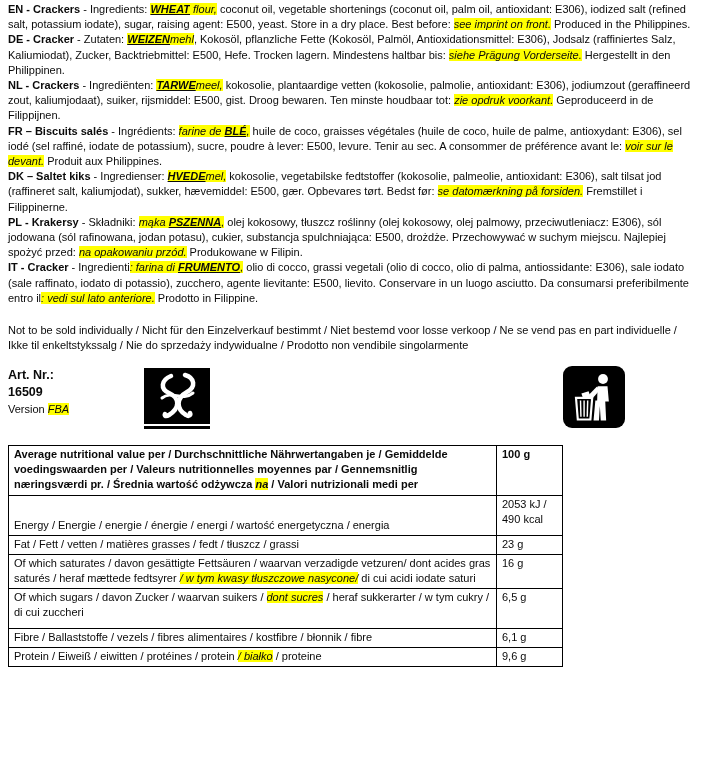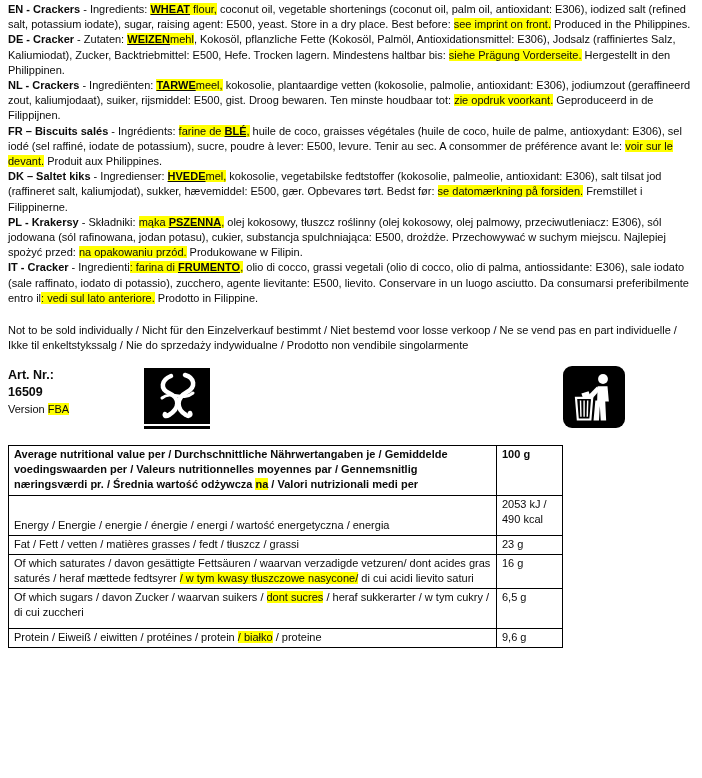--- a/index.html
+++ b/index.html
@@ -2,21 +2,21 @@
 <html><head>
 <meta charset="utf-8">
 <style>
   html,body{margin:0;padding:0;background:#fff;}
   .page{
     position:relative;width:702px;height:778px;overflow:hidden;background:#fff;
     font-family:"Liberation Sans",sans-serif;color:#0a0a0a;
   }
   .b{font-weight:bold;}
   .u{text-decoration:underline;}
-  .hl{background:#ffff00;}
+  .hl{background:#ffff00;font-style:italic;}
   .ingredients{padding:2px 8px 0 8px;font-size:11px;line-height:15.2px;}
   .ingredients p{margin:0;}
   .netline{margin:27px 0 0 8px;font-size:11px;}
   .weight{margin:10px 0 0 13px;font-size:46px;font-weight:bold;letter-spacing:3px;white-space:nowrap;}
   .notsold{margin:17px 10px 0 8px;font-size:11px;line-height:15.2px;}
   .info-row{display:flex;margin:13px 0 0 8px;height:66px;align-items:flex-start;gap:41px;}
   .art{width:95px;font-size:11px;line-height:17px;padding-top:1px;}
   .art .f12{font-size:12.5px;}
   .logo{width:66px;margin-top:2px;flex:0 0 auto;}
   .logo-box{height:56px;background:#000;display:flex;align-items:center;justify-content:center;}
@@ -94,26 +94,30 @@
         </tr>
         <tr class="tall">
           <td class="lbl-bottom"><span>Energy / Energie / energie / énergie / energi / wartość energetyczna / energia</span></td>
           <td>2053 kJ / 490 kcal</td>
         </tr>
         <tr>
           <td><span>Fat / Fett / vetten / matières grasses / fedt / tłuszcz / grassi</span></td>
           <td>23 g</td>
         </tr>
         <tr>
-          <td><span>Of which saturates / davon gesättigte Fettsäuren / waarvan verzadigde vetzuren/ dont acides gras saturés / heraf mættede fedtsyrer </span><span class="hl">/ w tym kwasy tłuszczowe nasycone/</span><span> di cui acidi lievito saturi</span></td>
+          <td><span>Of which saturates / davon gesättigte Fettsäuren / waarvan verzadigde vetzuren/ dont acides gras saturés / heraf mættede fedtsyrer </span><span class="hl">/ w tym kwasy tłuszczowe nasycone/</span><span> di cui acidi iodate saturi</span></td>
           <td>16 g</td>
         </tr>
         <tr class="tall">
           <td><span>Of which sugars / davon Zucker / waarvan suikers / </span><span class="hl">dont sucres</span><span> / heraf sukkerarter / w tym cukry / di cui zuccheri</span></td>
           <td>6,5 g</td>
+        </tr>
+        <tr>
+          <td><span>Fibre / Ballaststoffe / vezels / fibres alimentaires / kostfibre / błonnik / fibre</span></td>
+          <td>6,1 g</td>
         </tr>
         <tr>
           <td><span>Protein / Eiweiß / eiwitten / protéines / protein </span><span class="hl">/ białko</span><span> / proteine</span></td>
           <td>9,6 g</td>
         </tr>
       </tbody>
   </table>
 
 </div>
 

